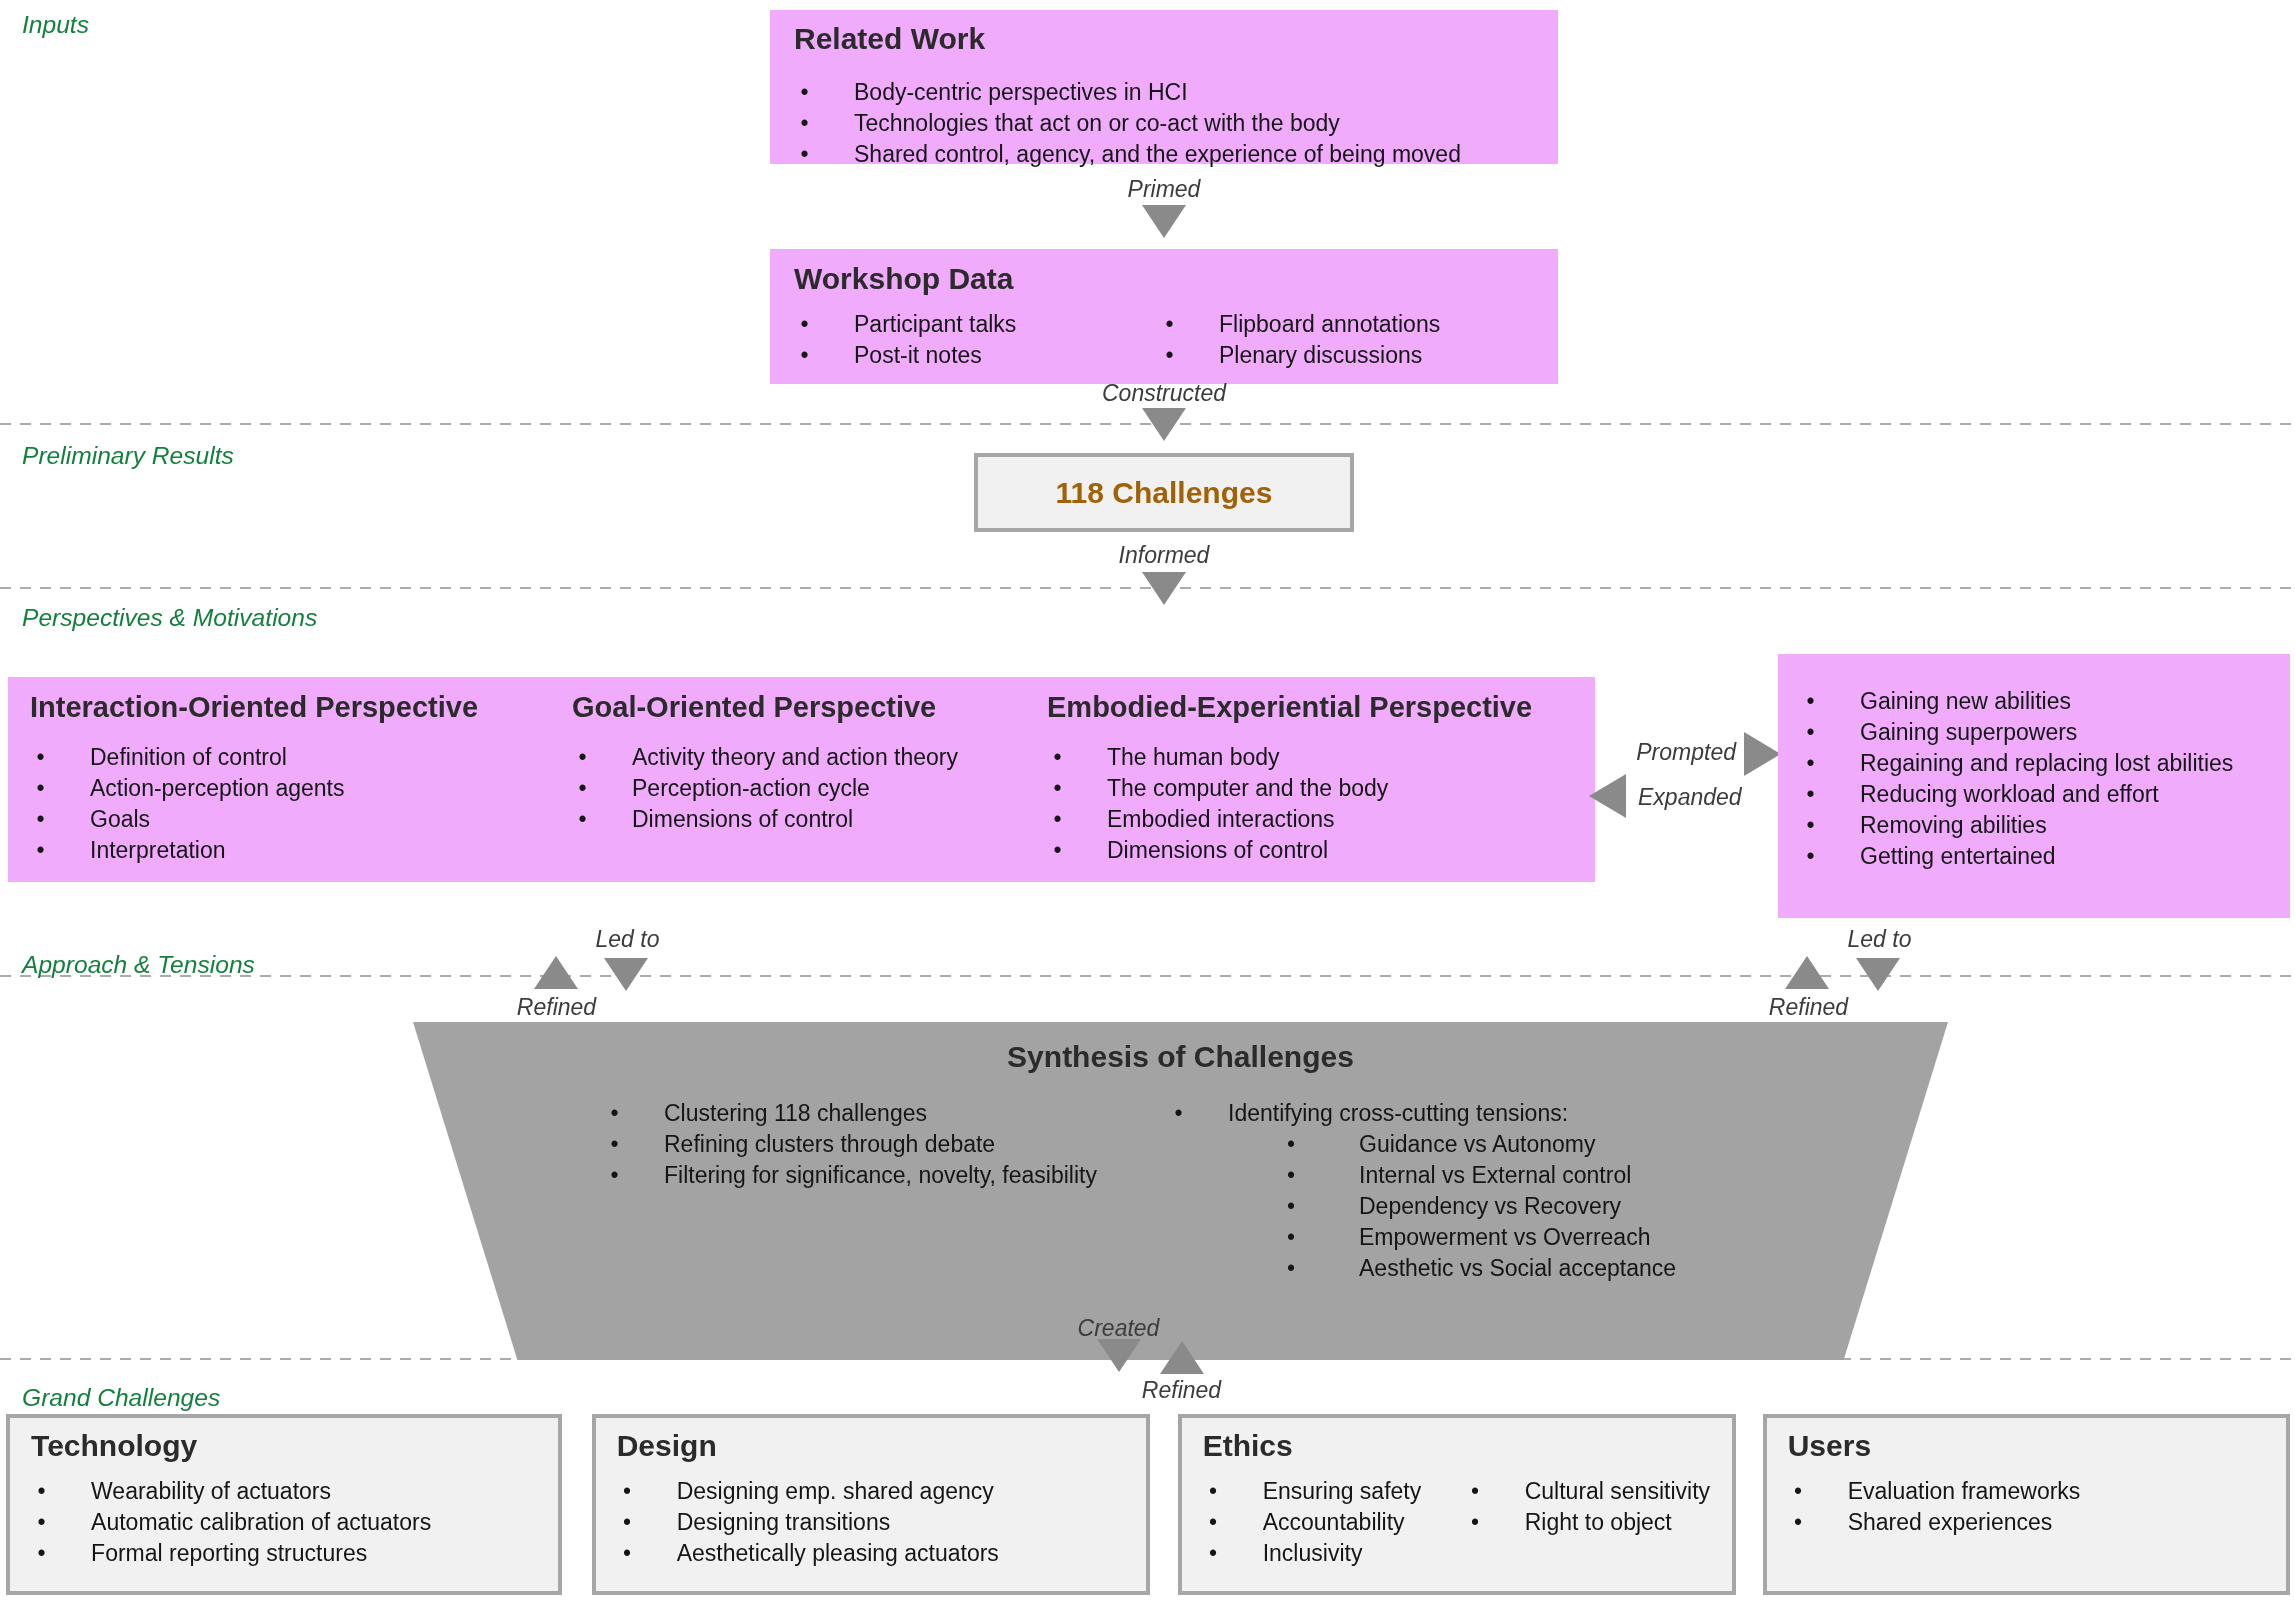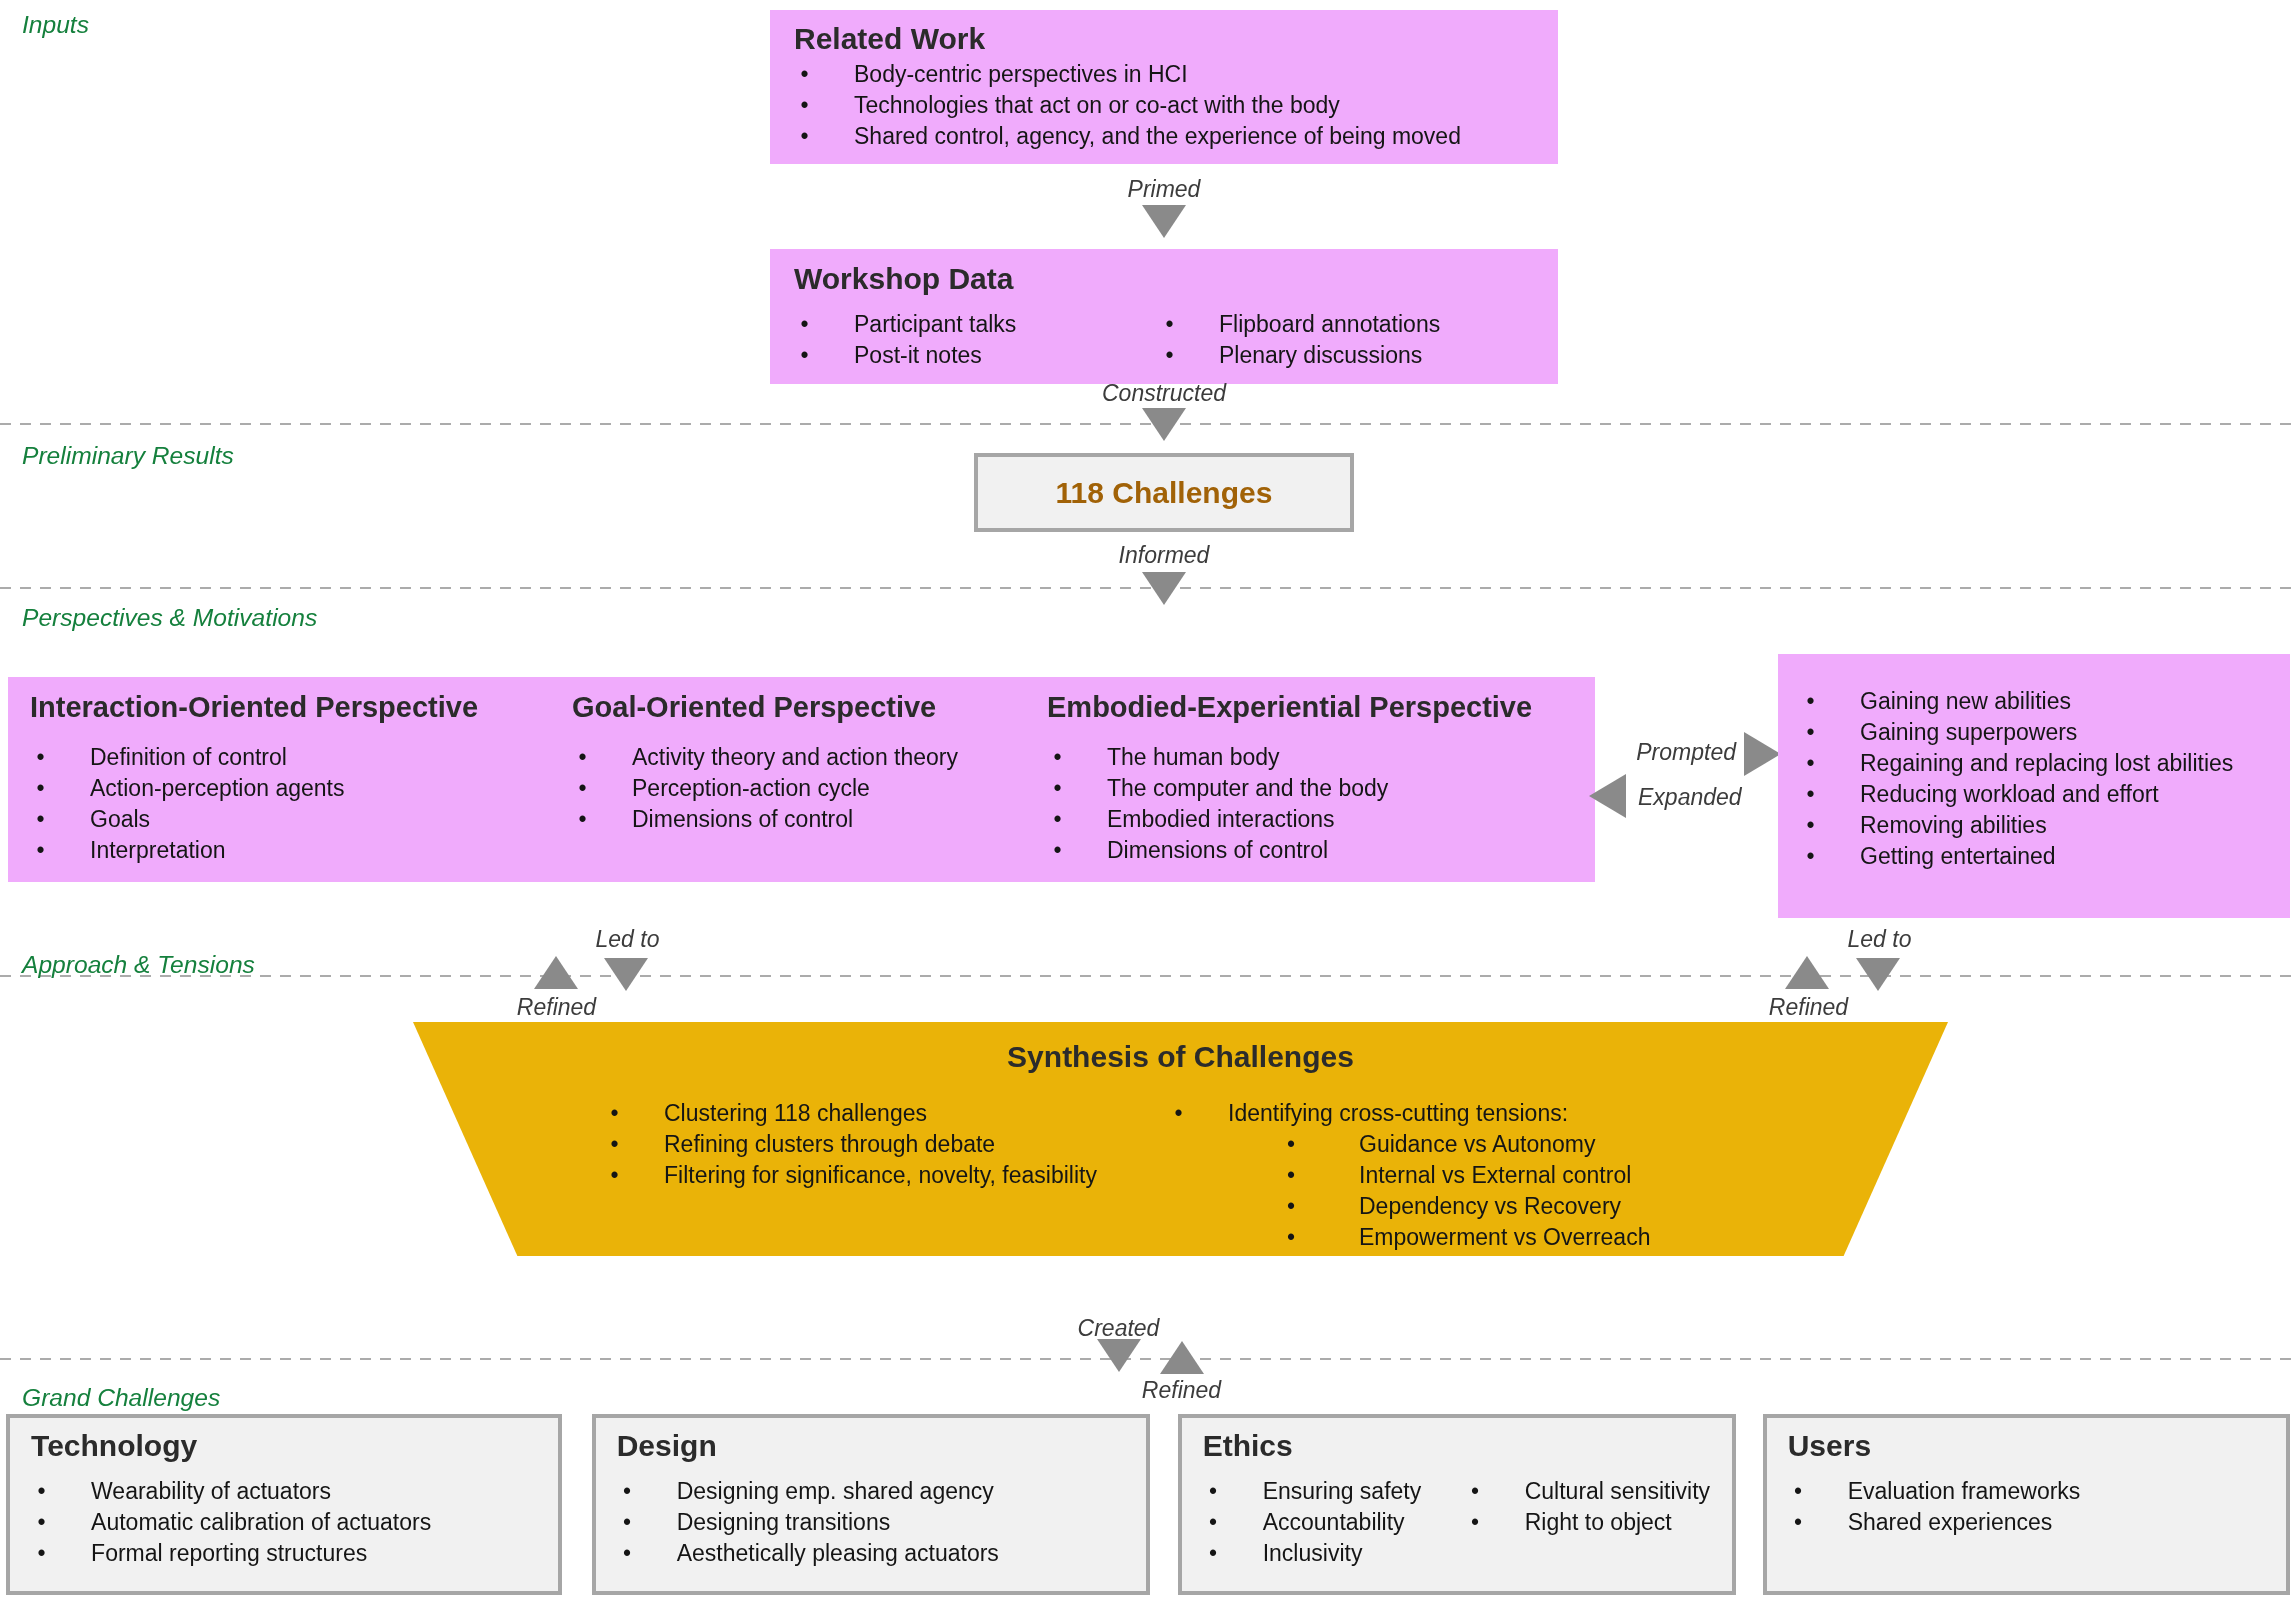--- a/index.html
+++ b/index.html
@@ -55,22 +55,22 @@
     position:absolute;width:0;height:0;
     border-top:22px solid transparent;border-bottom:22px solid transparent;
     border-left:37px solid #8a8a8a;
   }
   .tri-left{
     position:absolute;width:0;height:0;
     border-top:22px solid transparent;border-bottom:22px solid transparent;
     border-right:37px solid #8a8a8a;
   }
   .trapezoid{
-    position:absolute;left:413px;top:1022px;width:1535px;height:234px;
-    background:#eab308;
+    position:absolute;left:413px;top:1022px;width:1535px;height:338px;
+    background:#a3a3a3;
     clip-path:polygon(0 0,100% 0,93.2% 100%,6.8% 100%);
   }
   .center-text{display:flex;align-items:center;justify-content:center;}
   .col{position:absolute;}
   .two-col{display:flex;}
 </style>
 </head>
 <body>
 
 <div id="stage">
@@ -81,21 +81,21 @@
   <div class="dash-line" style="top:1358px"></div>
 
   <div class="section-label" style="left:22px;top:11px">Inputs</div>
   <div class="section-label" style="left:22px;top:442px">Preliminary Results</div>
   <div class="section-label" style="left:22px;top:604px">Perspectives &amp; Motivations</div>
   <div class="section-label" style="left:22px;top:951px">Approach &amp; Tensions</div>
   <div class="section-label" style="left:22px;top:1384px">Grand Challenges</div>
 
   <div class="box" style="left:770px;top:9.5px;width:788px;height:154px;padding:12.7px 0 0 24px">
     <div class="box-title">Related Work</div>
-    <ul class="bullets" style="margin-top:2px">
+    <ul class="bullets" style="margin-top:20px">
       <li>Body-centric perspectives in HCI</li>
       <li>Technologies that act on or co-act with the body</li>
       <li>Shared control, agency, and the experience of being moved</li>
     </ul>
   </div>
 
   <div class="flow-label" style="left:1045px;top:176px;width:238px">Primed</div>
   <div class="tri-down" style="left:1142px;top:205px"></div>
 
   <div class="box" style="left:770px;top:249px;width:788px;height:135px;padding:12.7px 0 0 24px">

